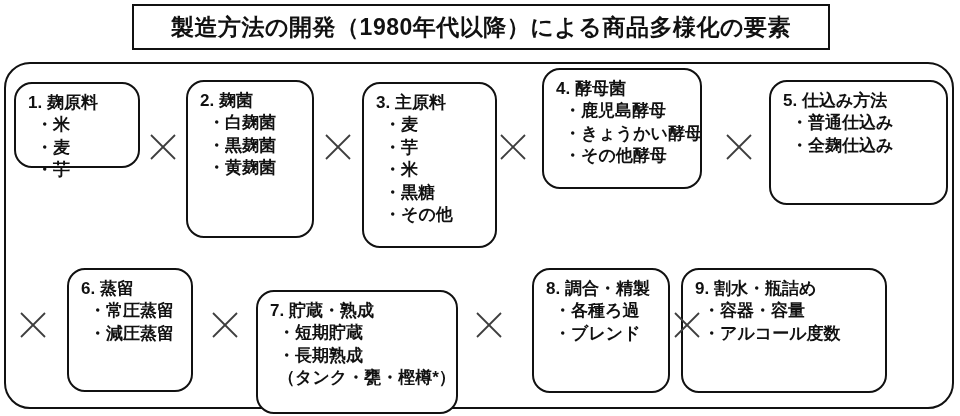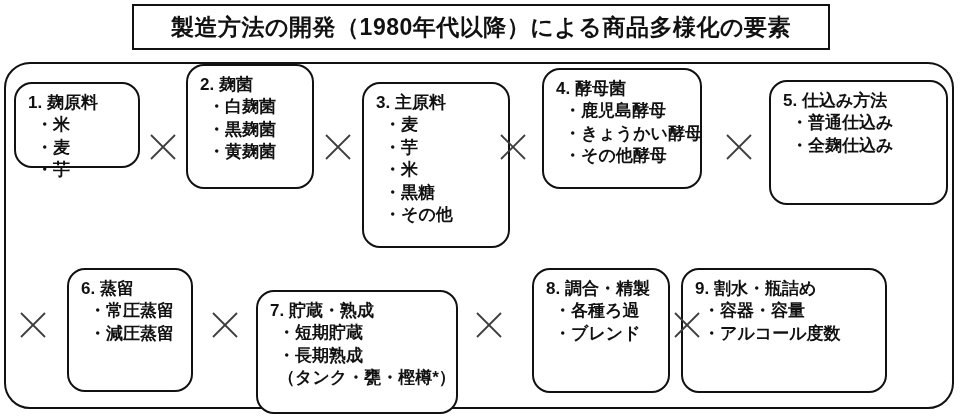--- a/index.html
+++ b/index.html
@@ -27,22 +27,22 @@
     position: absolute; box-sizing: border-box;
     border: 2px solid #111111; border-radius: 18px; background: #ffffff;
     padding: 8px 6px 6px 12px;
     font-size: 17px; font-weight: 700; line-height: 1.32; white-space: nowrap;
   }
   .fbox .bx-title { display: block; }
   .fbox .item { display: block; margin-left: 8px; }
 
   
   .b0 { left: 8px;   top: 18px;  width: 126px; height: 86px; }
-  .b1 { left: 180px; top: 0;  width: 128px; height: 125px; }
-  .b2 { left: 356px; top: 18px;  width: 148px; height: 166px; }
+  .b1 { left: 180px; top: 16px;  width: 128px; height: 158px; }
+  .b2 { left: 356px; top: 18px;  width: 135px; height: 166px; }
   .b3 { left: 536px; top: 4px;  width: 160px; height: 121px; }
   .b4 { left: 763px; top: 16px;  width: 179px; height: 125px; }
   .b5 { left: 61px;  top: 204px; width: 126px; height: 124px; }
   .b6 { left: 250px; top: 204px; width: 202px; height: 124px; margin-top: 22px; }
   .b7 { left: 526px; top: 204px; width: 138px; height: 125px; }
   .b8 { left: 675px; top: 204px; width: 206px; height: 125px; }
 
   .op { position: absolute; width: 30px; height: 30px; }
   .o0 { left: 142px; top: 68px; }
   .o1 { left: 317px; top: 68px; }

